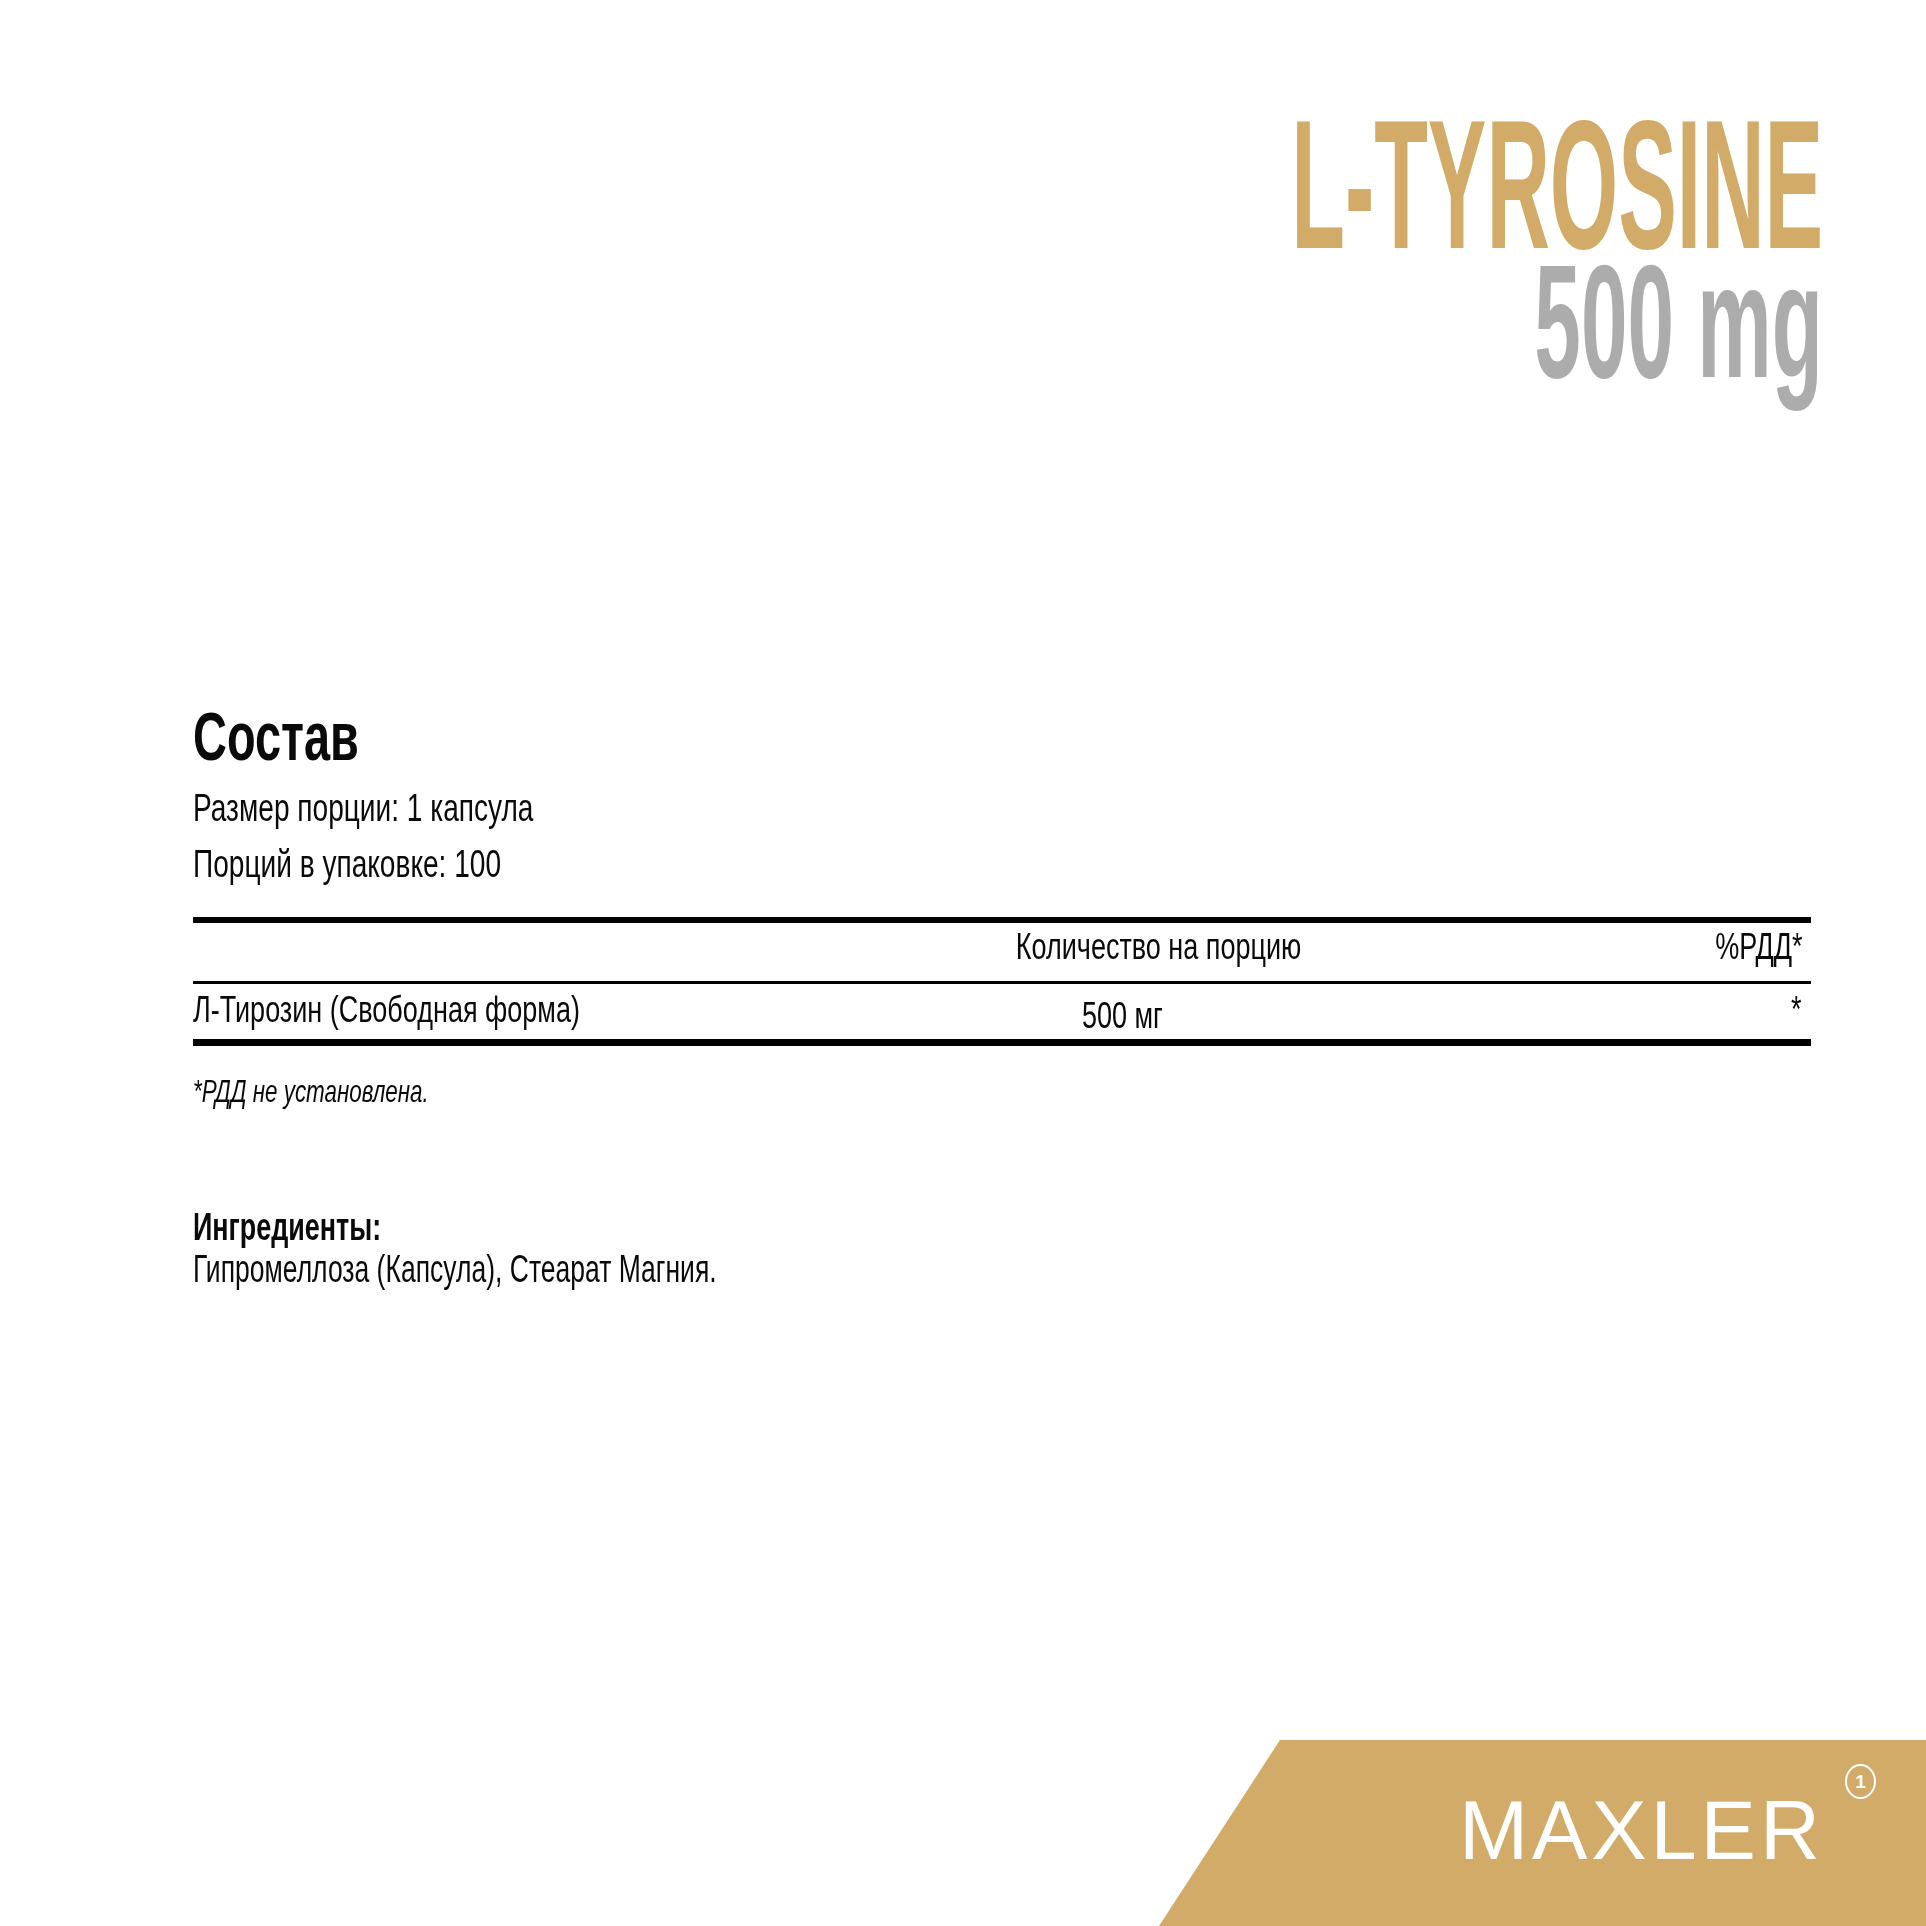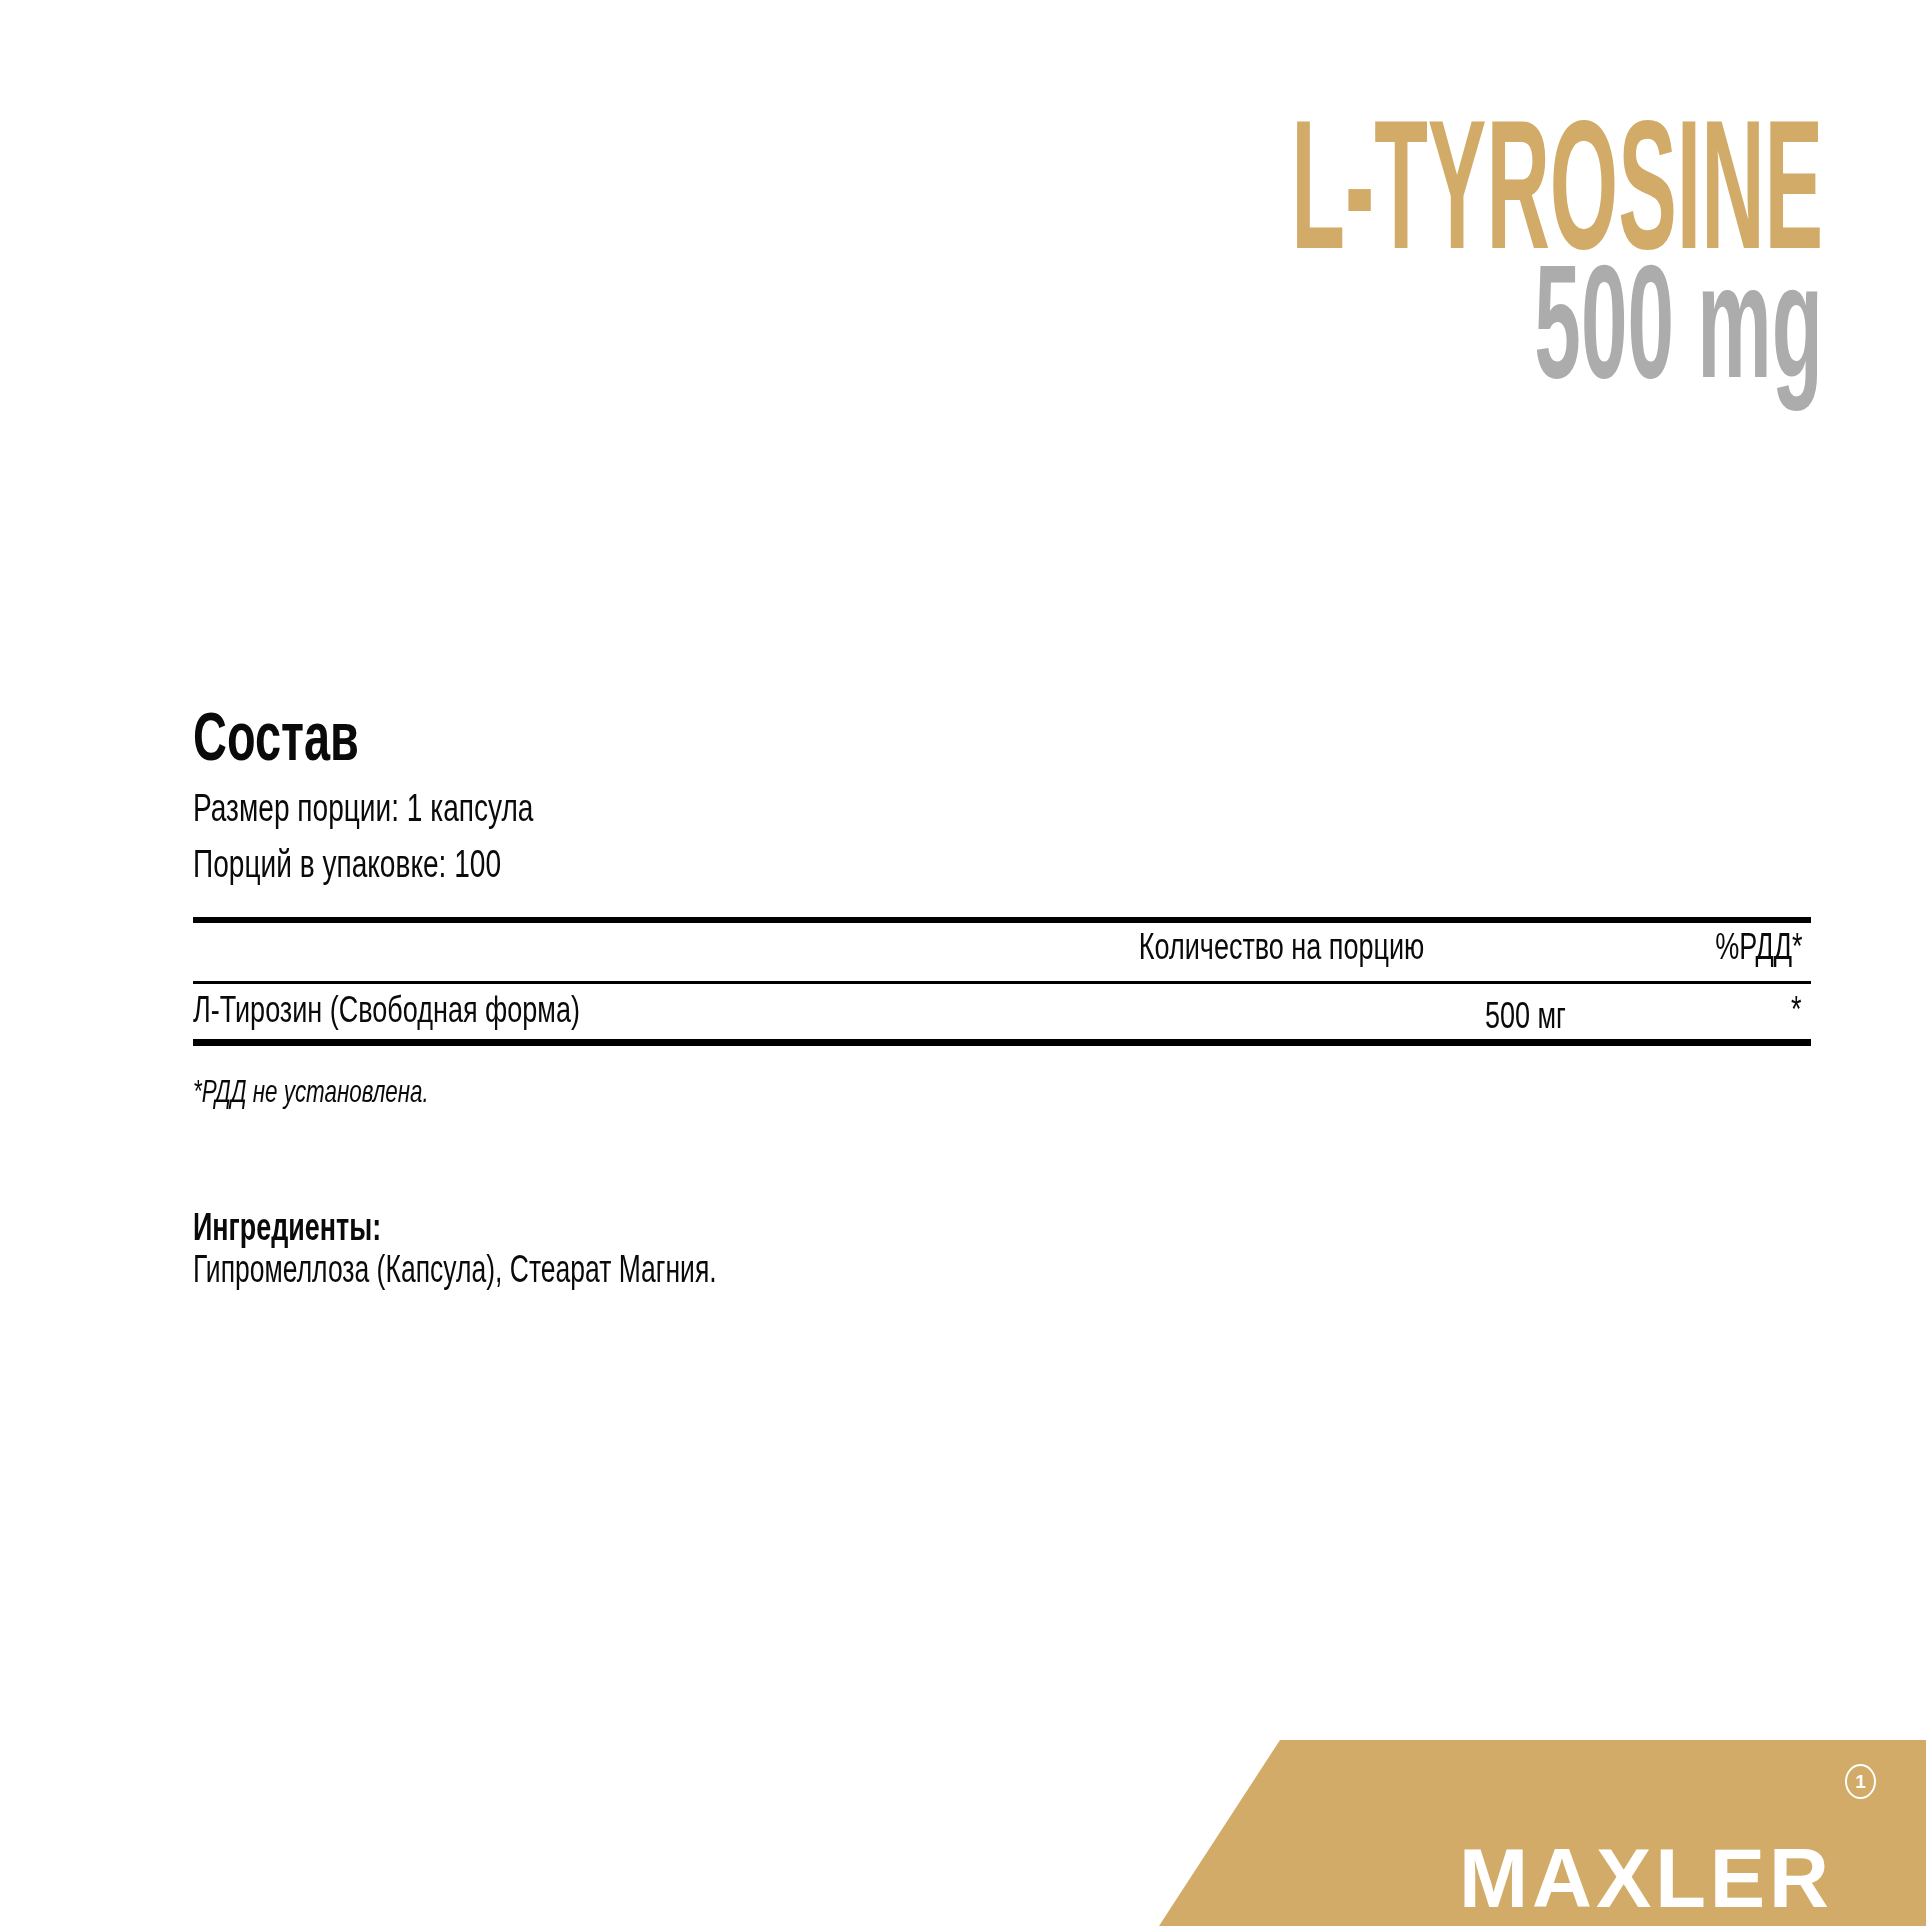--- a/index.html
+++ b/index.html
@@ -11,21 +11,21 @@
   }
   #page {
     position: relative;
     width: 1926px; height: 1926px;
     overflow: hidden;
     background: #ffffff;
   }
   .abs { position: absolute; white-space: nowrap; line-height: 1; }
   .ol { transform-origin: 0 0; }      
   .or { transform-origin: 100% 0; }   
-  .cwrap { position: absolute; text-align: right; line-height: 1; }
+  .cwrap { position: absolute; text-align: left; line-height: 1; }
   .cwrap > span { display: inline-block; white-space: nowrap; transform-origin: 50% 0; }
 
   
   .title-main {
     top: 93px; right: 103px;
     font-size: 183px; font-weight: bold;
     color: #D1AB67;
     transform: scaleX(0.48);
   }
   .title-sub {
@@ -72,24 +72,23 @@
   
   .banner {
     position: absolute;
     left: 1159px; top: 1740px;
     width: 767px; height: 186px;
     background: #D1AB67;
     clip-path: polygon(121px 0, 767px 0, 767px 186px, 0 186px);
   }
   .brand-logo {
     top: 1789px; left: 1459px;
-    font-size: 83px; font-weight: bold;
+    font-size: 83px; font-weight: normal;
     color: #ffffff;
     letter-spacing: 3.9px;
-    margin-top: 48px;
   }
   .brand-mark {
     position: absolute;
     left: 1845px; top: 1764px;
     width: 27px; height: 31px;
     border: 2.6px solid #ffffff;
     border-radius: 50%;
     display: flex; align-items: center; justify-content: center;
     color: #ffffff;
     font-size: 19px; font-weight: bold;

